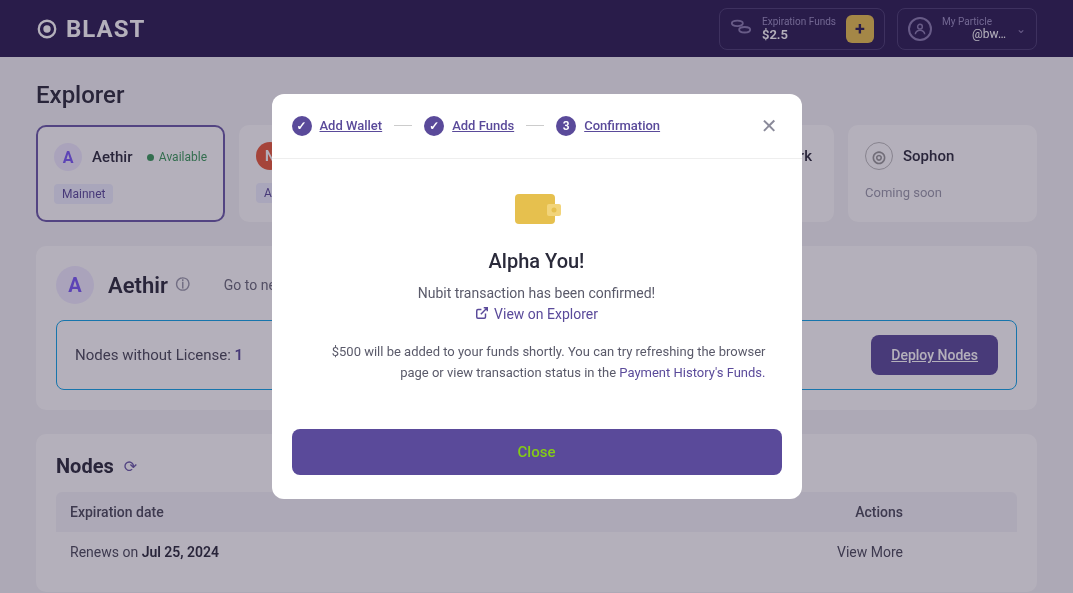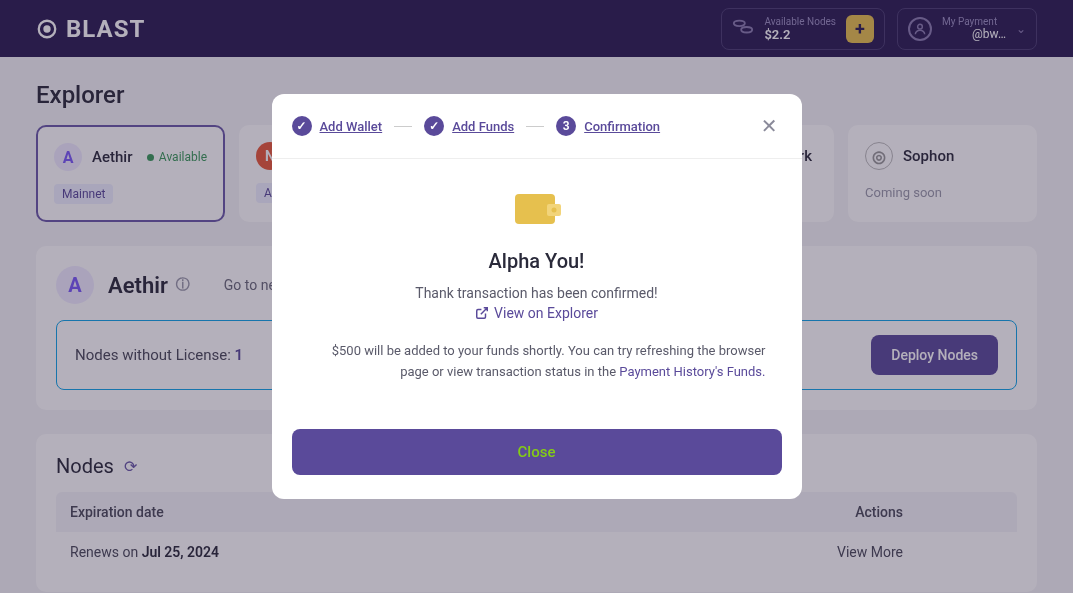--- a/index.html
+++ b/index.html
@@ -45,46 +45,46 @@
 
 .aethir-panel { background: #fff; border-radius: 10px; padding: 20px; margin-bottom: 24px; }
 .aethir-head { display: flex; align-items: center; gap: 14px; margin-bottom: 16px; }
 .aethir-big-icon { width: 38px; height: 38px; border-radius: 50%; background: #f0ecff; display:flex; align-items:center; justify-content:center; color:#7a5af8; font-weight:700; font-size:20px; }
 .aethir-title { font-size: 22px; font-weight: 600; color: #2a2a3a; display:flex; align-items:center; gap:8px; }
 .info-ico { color: #9a9aaa; font-size: 14px; }
 .goto-link { color: #6a6a7a; font-size: 14px; margin-left: 20px; }
 .license-box { border: 1px solid #0ea5e9; border-radius: 8px; padding: 14px 18px; display: flex; justify-content: space-between; align-items:center; }
 .license-text { font-size: 15px; color: #4a4a5a; }
 .license-text b { color: #5a4a9a; font-weight: 600; }
-.deploy-btn { background: #5a4a9a; color: #fff; border: none; padding: 12px 20px; border-radius: 8px; font-size: 14px; font-weight: 500; }
+.deploy-btn { background: #5a4a9a; color: #fff; border: none; padding: 12px 20px; border-radius: 8px; font-size: 14px; font-weight: 500; text-decoration: underline; }
 
 .nodes-panel { background: #fff; border-radius: 10px; padding: 20px; }
 .nodes-head { display:flex; align-items:center; gap:10px; margin-bottom:14px; }
-.nodes-title { font-size: 20px; font-weight:400; color:#2a2a3a; }
+.nodes-title { font-size: 20px; font-weight:700; color:#2a2a3a; }
 .refresh-ico { color:#6a5aa8; font-size:16px; }
 .table-head { background: #f5f5f9; padding: 12px 14px; display: flex; justify-content: space-between; font-size: 14px; color: #4a4a5a; font-weight: 500; border-radius:6px 6px 0 0;align-items:flex-end; }
 .table-row { padding: 12px 14px; display:flex; justify-content:space-between; font-size:14px; color:#4a4a5a; }
 .table-row b { color:#2a2a3a; font-weight:600; }
 .view-more { color:#4a4a5a; }
 
 
 .overlay { position: absolute; inset: 0; background: rgba(40,30,60,0.35); display: flex; align-items: center; justify-content: center; }
 .modal { background: #fff; border-radius: 12px; width: 530px; overflow: hidden; }
 .modal-top { padding: 16px 20px; display: flex; align-items: center; border-bottom: 1px solid #eee; }
 .steps { display: flex; align-items: center; gap: 12px; flex: 1; }
 .step { display: flex; align-items: center; gap: 8px; }
 .step-circ { width: 20px; height: 20px; border-radius: 50%; background: #5a4a9a; color: #fff; display: flex; align-items: center; justify-content: center; font-size: 12px; font-weight: 600; }
 .step-label { font-size: 13px; color: #5a4a9a; font-weight: 500; text-decoration: underline; }
 .step-divider { width: 18px; height: 1px; background: #ccc; }
 .close-x { color: #8a8a9a; font-size: 20px; cursor: pointer; padding: 4px; }
 .modal-body { padding: 30px 36px; text-align: center; }
 .wallet-ico { width: 50px; height: 40px; margin: 0 auto 20px; }
 .thank { font-size: 20px; font-weight: 500; color: #2a2a3a; margin-bottom: 12px; }
 .confirm-text { font-size: 14px; color: #5a5a6a; margin-bottom: 4px; }
-.explorer-link { color: #5a4a9a; font-size: 14px; display: inline-flex; align-items: center; gap: 5px; margin-bottom: 20px; }
+.explorer-link { color: #5a4a9a; font-size: 14px; display: inline-flex; align-items: flex-start; gap: 5px; margin-bottom: 20px; }
 .desc { font-size: 13px; color: #5a5a6a; line-height: 1.6; text-align: right; }
 .desc a { color: #5a4a9a; text-decoration: none; }
 .modal-footer { padding: 16px 20px 24px; }
 .close-btn { width: 100%; background: #5a4a9a; color: #84cc16; border: none; padding: 14px; border-radius: 8px; font-size: 15px; font-weight: 500; }
 </style>
 </head>
 <body>
 
 <div class="header">
   <div class="logo">
@@ -96,34 +96,34 @@
   </div>
   <div class="header-right">
     <div class="funds-box">
       <span class="ico">
         <svg width="22" height="18" viewBox="0 0 24 18" fill="none" stroke="#8a7db0" stroke-width="2">
             <ellipse cx="8" cy="5" rx="6" ry="3"></ellipse>
             <ellipse cx="16" cy="12" rx="6" ry="3"></ellipse>
           </svg>
       </span>
       <div class="funds-text">
-        <span class="funds-label">Available Nodes</span>
-        <span class="funds-amount">$2.2</span>
+        <span class="funds-label">Expiration Funds</span>
+        <span class="funds-amount">$2.5</span>
       </div>
       <div class="plus-btn">+</div>
     </div>
     <div class="account-box">
       <span class="acc-ico">
         <svg width="14" height="14" viewBox="0 0 24 24" fill="none" stroke="#8a7db0" stroke-width="2.5">
             <circle cx="12" cy="8" r="4"></circle>
             <path d="M4 21c0-4 4-7 8-7s8 3 8 7"></path>
           </svg>
       </span>
       <div class="account-text">
-        <span class="account-label">My Payment</span>
+        <span class="account-label">My Particle</span>
         <span class="account-handle">@bw…</span>
       </div>
       <span class="chev">⌄</span>
     </div>
   </div>
 </div>
 
 <div class="content">
   <div class="section-title">Explorer</div>
 
@@ -231,21 +231,21 @@
     </div>
     <div class="modal-body">
       <div class="wallet-ico">
         <svg width="50" height="40" viewBox="0 0 50 40">
             <rect x="3" y="5" width="40" height="30" rx="4" fill="#e6c04e"></rect>
             <rect x="35" y="15" width="14" height="12" rx="2" fill="#f2d47a"></rect>
             <circle cx="42" cy="21" r="2.5" fill="#e6c04e"></circle>
           </svg>
       </div>
       <div class="thank">Alpha You!</div>
-      <div class="confirm-text">Thank transaction has been confirmed!</div>
+      <div class="confirm-text">Nubit transaction has been confirmed!</div>
       <a class="explorer-link">
         <svg width="14" height="14" viewBox="0 0 24 24" fill="none" stroke="#5a4a9a" stroke-width="2.5">
             <path d="M18 13v6a2 2 0 01-2 2H5a2 2 0 01-2-2V8a2 2 0 012-2h6M15 3h6v6M10 14L21 3"></path>
           </svg>
         <span>View on Explorer</span>
       </a>
       <div class="desc"><span>$500 will be added to your funds shortly. You can try refreshing the browser page or view transaction status in the </span><a>Payment History's Funds.</a></div>
     </div>
     <div class="modal-footer">
       <button class="close-btn">Close</button>

